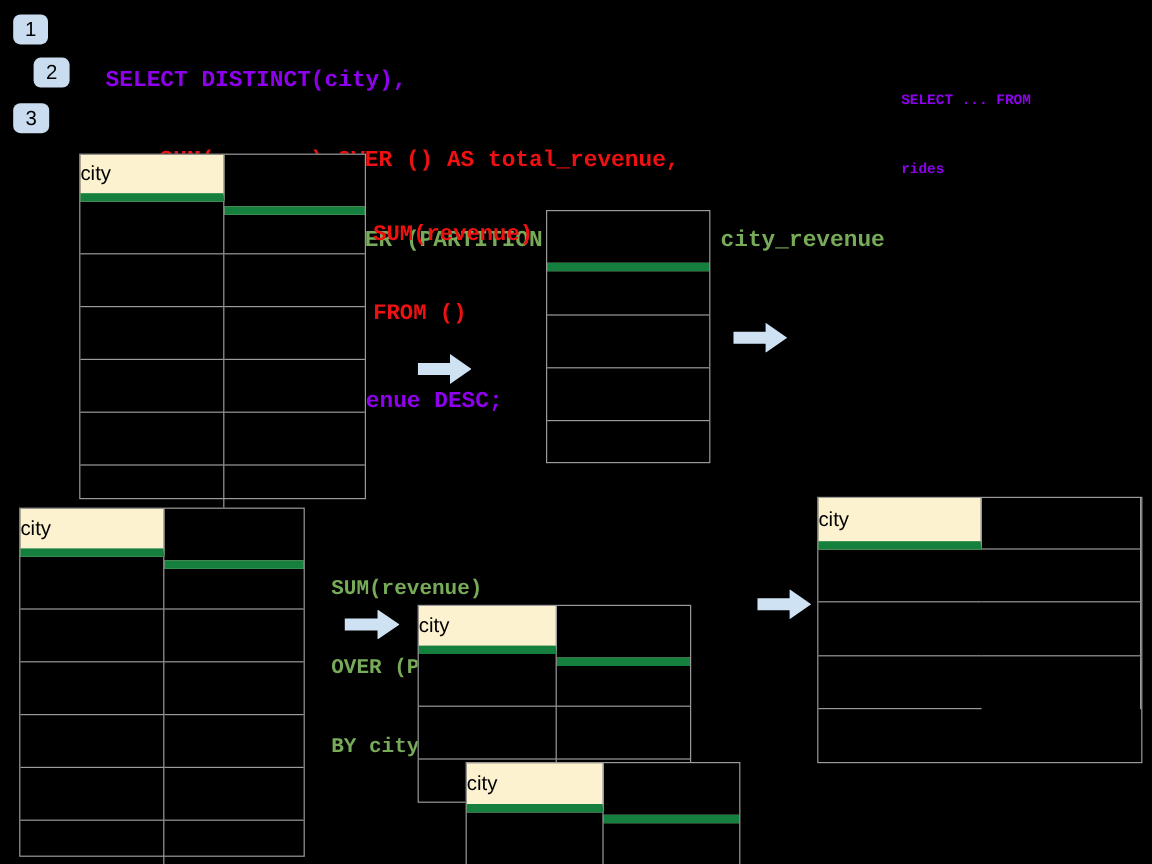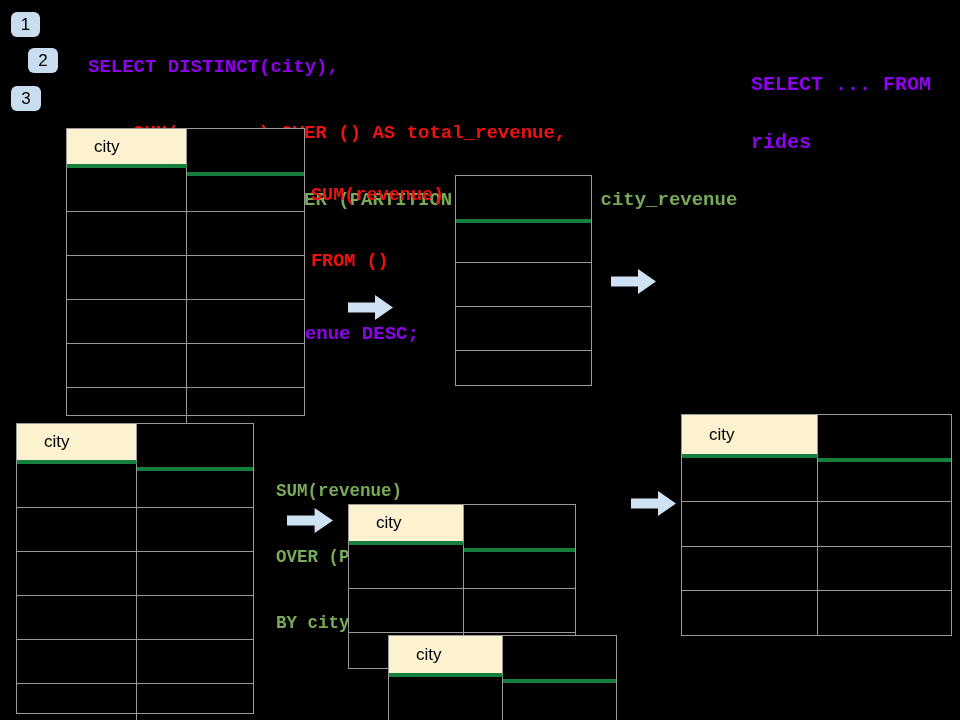--- a/index.html
+++ b/index.html
@@ -12,21 +12,21 @@
   }
   
   .code {
     position:absolute;
     font-family:"Liberation Mono", monospace;
     font-weight:bold;
     white-space:pre;
   }
   .code div { min-height:1em; }
   #sql       { left:88px;  top:11px;  font-size:19px;   line-height:22.3px;text-decoration:underline; }
-  #from-note { left:751px; top:37px;  font-size:20px;   line-height:19px; }
+  #from-note { left:751px; top:37px;  font-size:12px;   line-height:19px; }
   #total-note{ left:311px; top:141px; font-size:18.5px; line-height:22px; }
   #part-note { left:276px; top:436px; font-size:17.5px; line-height:22px; }
   .purple { color:#8F00EE; }
   .red    { color:#EE1111; }
   .green  { color:#77AB59; }
   .ind1 { padding-left:45px; }
   .ind2 { padding-left:23px; }
 
   
   .badge {
@@ -46,23 +46,23 @@
     display:grid;
     background:#000;
     border:1px solid #9A9A9A;
     box-sizing:border-box;
   }
   .th {
     background:#FCF2CF;
     color:#000;
     font-size:17px;
     display:flex; align-items:center;
-    padding-left:27px;
+    padding-left:0;
     border-right:1px solid #9A9A9A;
-    border-bottom:4px solid #15803d;
+    border-bottom:7px solid #15803d;
     box-sizing:border-box;
     overflow:hidden;
   }
   .td {
     border-right:1px solid #9A9A9A;
     border-bottom:1px solid #9A9A9A;
     box-sizing:border-box;
   }
   .lc { border-right:none;margin-top:43px; }
   .lr { border-bottom:none; }
@@ -168,21 +168,20 @@
 <div class="tbl" id="tbl-part-2">
     <div class="th">city</div>
     <div class="th lc">revenue</div>
     <div class="td"></div>
     <div class="td lc"></div>
     <div class="td lr"></div>
     <div class="td lc lr"></div>
   </div>
 <div class="tbl" id="tbl-final">
     <div class="th">city</div>
-    <div class="th lc">city_revenue</div>
     <div class="td"></div>
     <div class="td lc"></div>
     <div class="td"></div>
     <div class="td lc"></div>
     <div class="td"></div>
     <div class="td lc"></div>
     <div class="td lr"></div>
     <div class="td lc lr"></div>
   </div>
 

